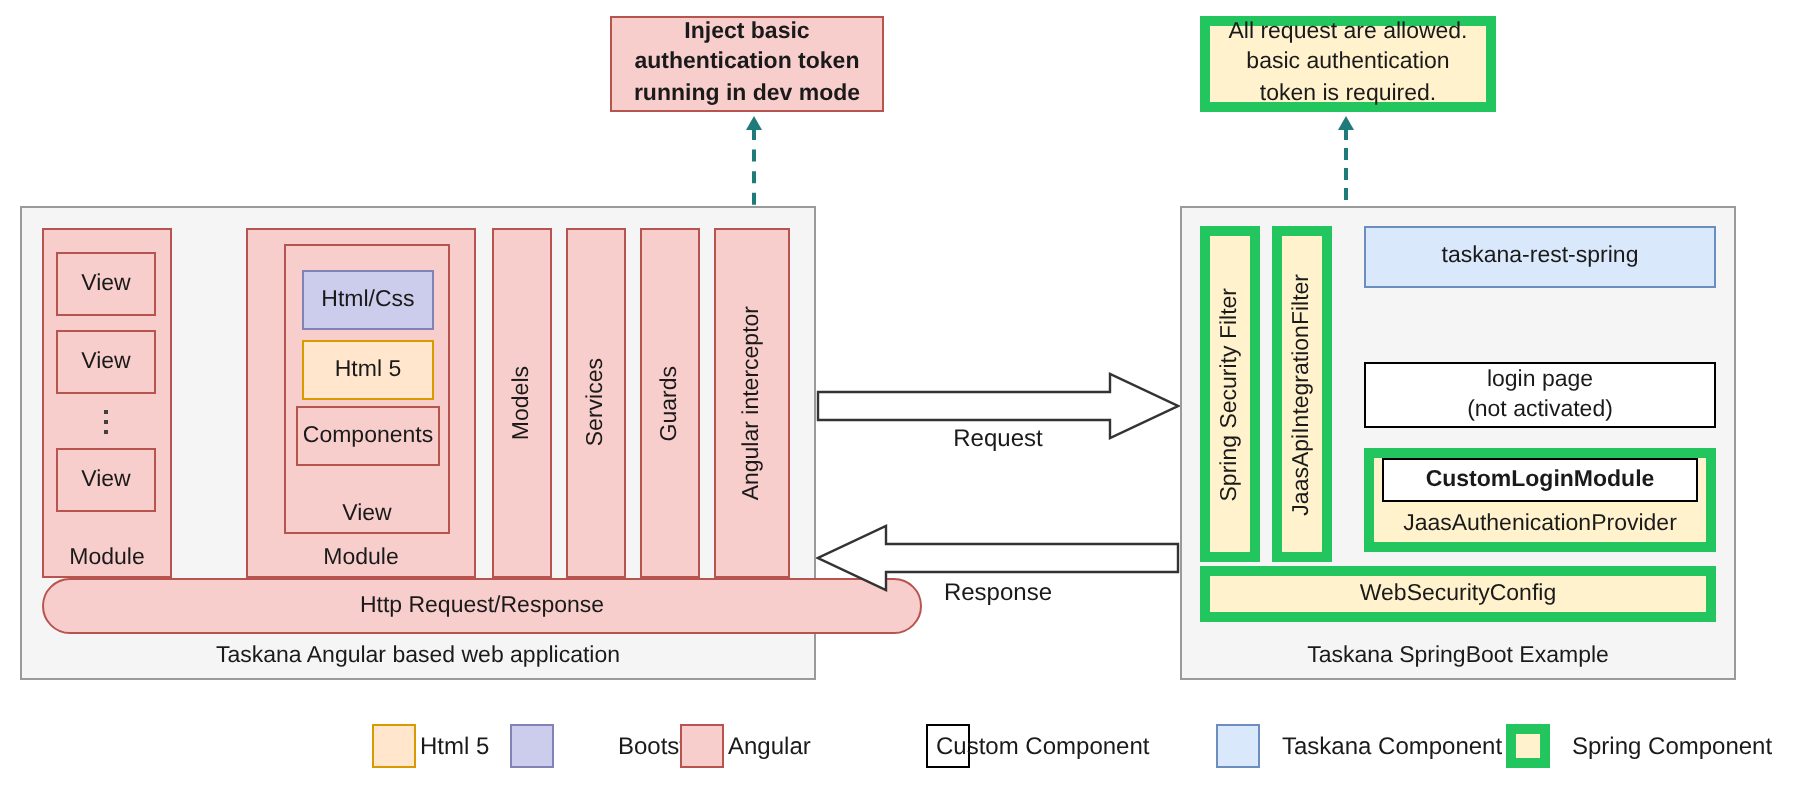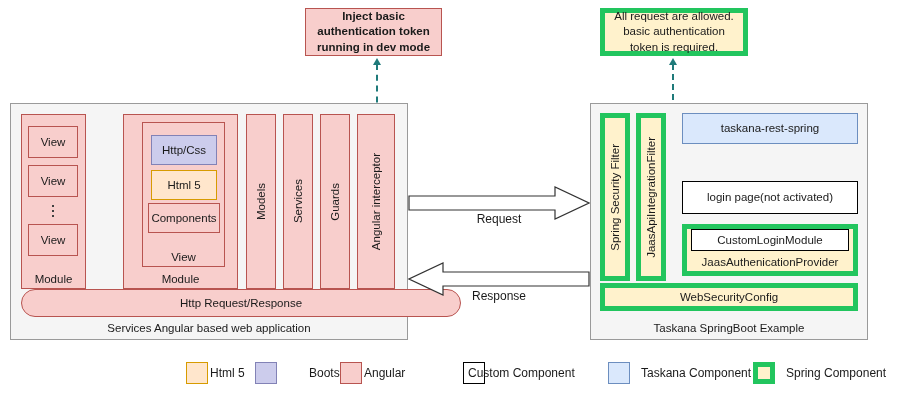--- a/index.html
+++ b/index.html
@@ -116,21 +116,21 @@
   <div class="abs callout spring" style="left:600px; top:8px; width:148px; height:48px;">All request are allowed. basic authentication token is required.</div>
 
   <div class="abs tealhead" style="left:373px; top:58px;"></div>
   <div class="abs tealline" style="left:376px; top:64px; height:60px;"></div>
 
   <div class="abs tealhead" style="left:669px; top:58px;"></div>
   <div class="abs tealline" style="left:672px; top:64px; height:276px;"></div>
 
   <div class="abs panel" style="left:10px; top:103px; width:398px; height:237px;"></div>
 
-  <div class="abs" style="left:10px; top:322px; width:398px; text-align:center; font-size:11.5px;">Services Angular based web application</div>
+  <div class="abs" style="left:10px; top:322px; width:398px; text-align:center; font-size:11.5px;">Taskana Angular based web application</div>
 
   <div class="abs angular labeled" style="left:21px; top:114px; width:65px; height:175px;">
     <span class="cap">Module</span>
   </div>
   <div class="abs angular bx" style="left:28px; top:126px; width:50px; height:32px;">View</div>
   <div class="abs angular bx" style="left:28px; top:165px; width:50px; height:32px;">View</div>
   <div class="abs vdots" style="left:28px; top:200px; width:50px; height:22px;">
     <i></i>
       <i></i>
       <i></i>
@@ -138,21 +138,21 @@
   <div class="abs angular bx" style="left:28px; top:224px; width:50px; height:32px;">View</div>
 
   <div class="abs hdash" style="left:90px; top:212px; width:30px; height:10px;"></div>
 
   <div class="abs angular labeled" style="left:123px; top:114px; width:115px; height:175px;">
     <span class="cap">Module</span>
   </div>
   <div class="abs angular labeled" style="left:142px; top:122px; width:83px; height:145px;">
     <span class="cap">View</span>
   </div>
-  <div class="abs bootstrap bx" style="left:151px; top:135px; width:66px; height:30px;">Http/Css</div>
+  <div class="abs bootstrap bx" style="left:151px; top:135px; width:66px; height:30px;">Html/Css</div>
   <div class="abs html5 bx" style="left:151px; top:170px; width:66px; height:30px;">Html 5</div>
   <div class="abs angular bx" style="left:148px; top:203px; width:72px; height:30px;">Components</div>
 
   <div class="abs angular bx" style="left:246px; top:114px; width:30px; height:175px;">
     <span class="vtext">Models</span>
   </div>
   <div class="abs angular bx" style="left:283px; top:114px; width:30px; height:175px;">
     <span class="vtext">Services</span>
   </div>
   <div class="abs angular bx" style="left:320px; top:114px; width:30px; height:175px;">
@@ -180,29 +180,29 @@
 
   <div class="abs spring bx" style="left:600px; top:113px; width:30px; height:168px;">
     <span class="vtext">Spring Security Filter</span>
   </div>
   <div class="abs spring bx" style="left:636px; top:113px; width:30px; height:168px;">
     <span class="vtext">JaasApiIntegrationFilter</span>
   </div>
 
   <div class="abs taskana bx" style="left:682px; top:113px; width:176px; height:31px;">taskana-rest-spring</div>
 
-  <div class="abs custom bx" style="left:682px; top:181px; width:176px; height:33px; ">
+  <div class="abs custom bx" style="left:682px; top:181px; width:176px; height:33px; flex-direction:column;">
     <span>login page</span>
     <span>(not activated)</span>
   </div>
 
   <div class="abs spring labeled" style="left:682px; top:224px; width:176px; height:52px;">
     <span class="cap">JaasAuthenicationProvider</span>
   </div>
-  <div class="abs custom bx" style="left:691px; top:229px; width:158px; height:22px;">CustomLoginModule</div>
+  <div class="abs custom bx" style="left:691px; top:229px; width:158px; height:22px;font-weight:bold;">CustomLoginModule</div>
 
   <div class="abs spring bx" style="left:600px; top:283px; width:258px; height:28px;">WebSecurityConfig</div>
 
   <div class="abs legend-sw html5" style="left:186px; top:362px;"></div>
   <div class="abs legend-lb" style="left:210px; top:366px;">Html 5</div>
 
   <div class="abs legend-sw bootstrap" style="left:255px; top:362px;"></div>
   <div class="abs legend-lb" style="left:279px; top:366px;margin-left:30px;">Bootstrap</div>
 
   <div class="abs legend-sw angular" style="left:340px; top:362px;"></div>

